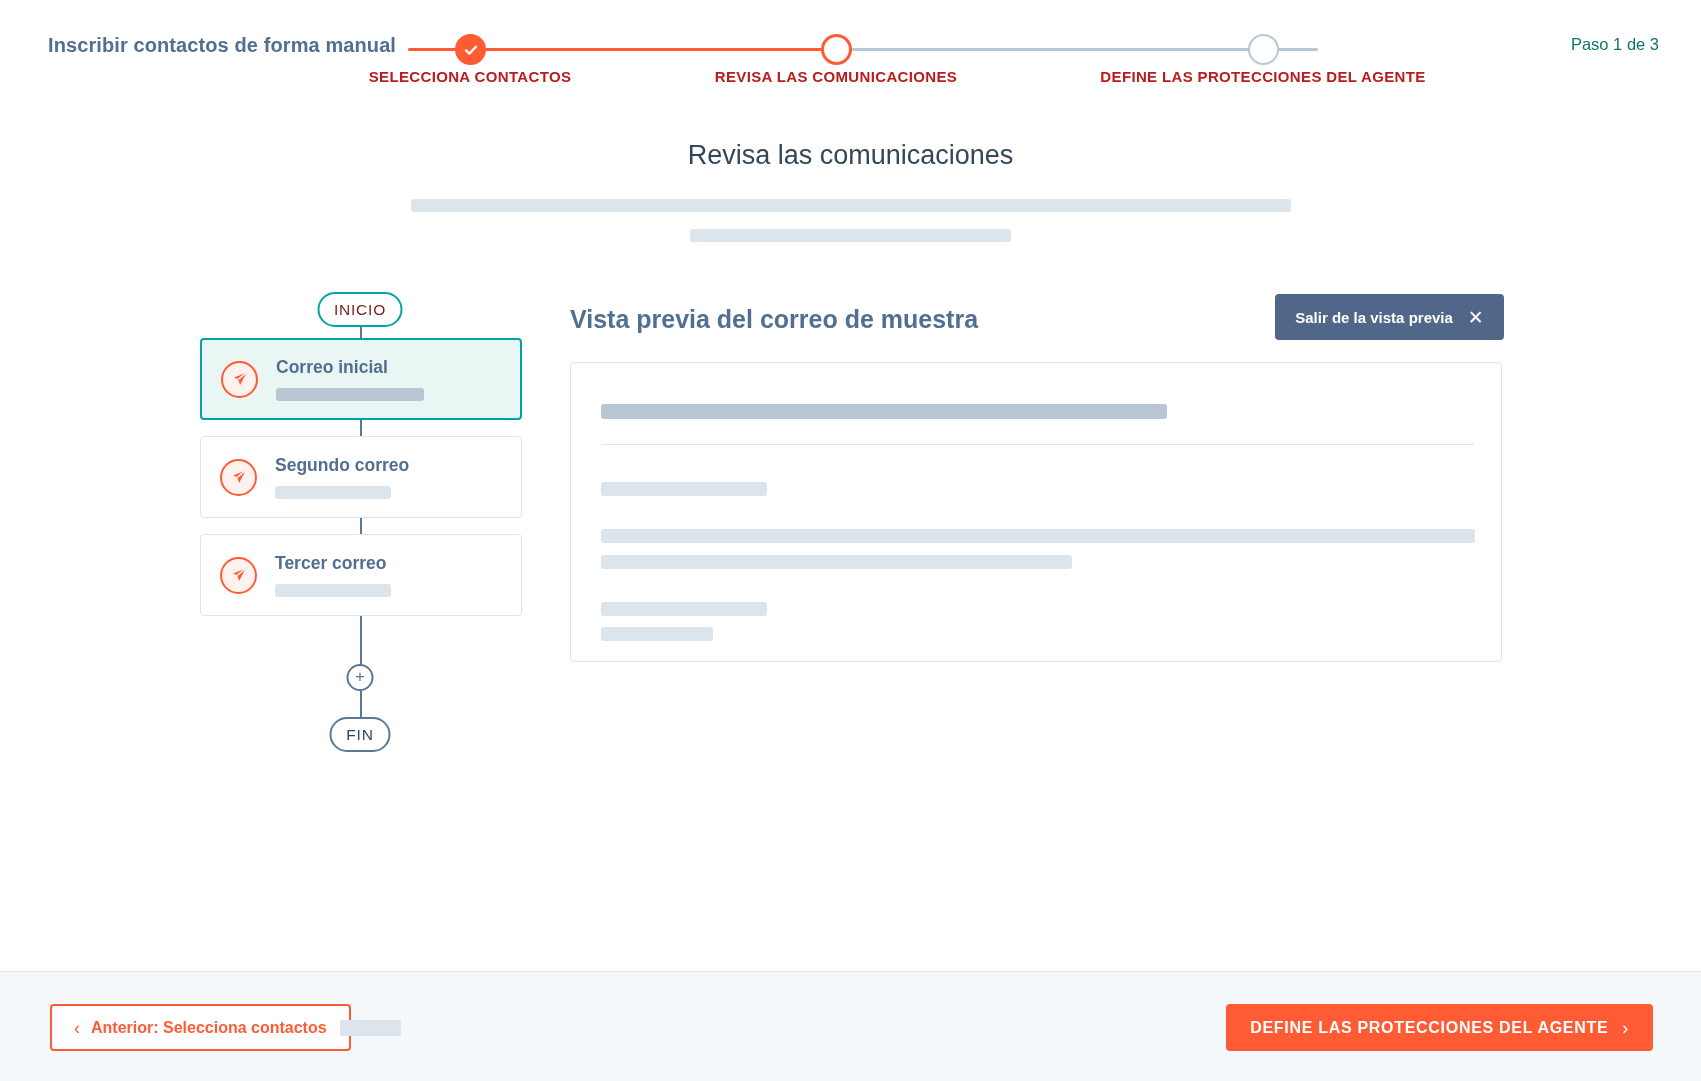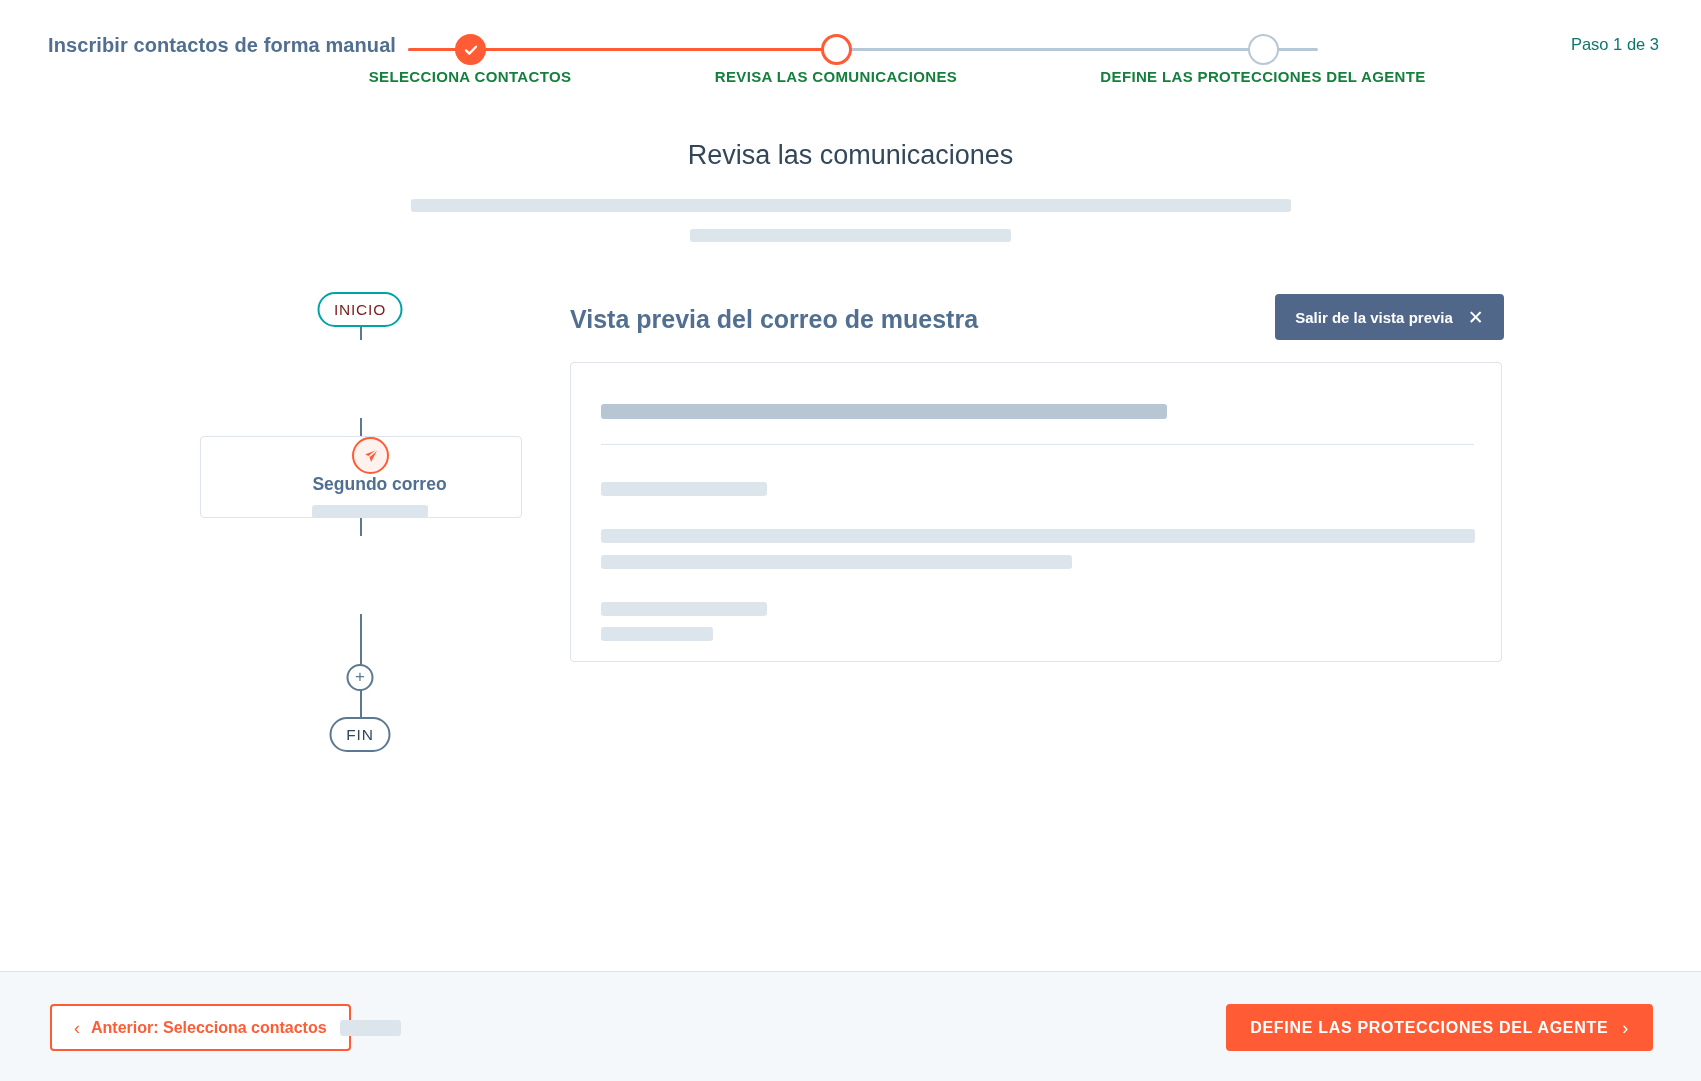--- a/index.html
+++ b/index.html
@@ -90,21 +90,21 @@
   }
   .node-future {
     left: 840px;
     border: 2.5px solid #b6c7d6;
   }
   .step-label {
     position: absolute;
     top: 68px;
     font-size: 15px;
     font-weight: bold;
-    color: #15803d;
+    color: #b91c1c;
     letter-spacing: 0.35px;
     white-space: nowrap;
     text-align: center;
   }
   .step-label.s1 { left: 62px; transform: translateX(-50%); }
   .step-label.s2 { left: 428px; transform: translateX(-50%); }
   .step-label.s3 { left: 855px; transform: translateX(-50%); }
 
   
   .page-heading {
@@ -197,21 +197,21 @@
     border: 1px solid #dfe3eb;
     display: flex;
     align-items: center;
     padding-left: 19px;
   }
   .step-card.selected {
     border: 2px solid #00a4a6;
     background: #eaf6f4;
   }
   .step-card.c1 { top: 46px; }
-  .step-card.c2 { top: 144px; flex-direction: column; }
+  .step-card.c2 { top: 144px; }
   .step-card.c3 { top: 242px; }
   .send-icon {
     width: 37px; height: 37px;
     border-radius: 50%;
     border: 2px solid #ff5c35;
     background: #fdf2ee;
     display: flex;
     align-items: center;
     justify-content: center;
     flex: 0 0 auto;
@@ -389,34 +389,58 @@
   <div class="flow-line" style="top:33px;height:15px;"></div>
   <div class="flow-line" style="top:126px;height:20px;"></div>
   <div class="flow-line" style="top:224px;height:20px;"></div>
   <div class="flow-line" style="top:322px;height:52px;"></div>
   <div class="flow-line" style="top:397px;height:30px;"></div>
 
   <div class="pill pill-inicio">
     <span>INICIO</span>
   </div>
 
+  <div class="step-card selected c1">
+    <span class="send-icon">
+      <svg width="20" height="20" viewBox="0 0 20 20">
+        <path d="M16.6 3.4 L4.1 8.6 L8.2 10.3 L10.1 15.9 Z" fill="#ff5c35"></path>
+        <path d="M16.6 3.4 L8.3 10.4" fill="none" stroke="#fdf2ee" stroke-width="1.5"></path>
+      </svg>
+    </span>
+    <div class="step-card-body">
+      <div class="step-card-title">Correo inicial</div>
+      <div class="skel-dark step-card-skel" style="width:148px;"></div>
+    </div>
+  </div>
 
   <div class="step-card c2">
     <span class="send-icon">
       <svg width="20" height="20" viewBox="0 0 20 20">
         <path d="M16.6 3.4 L4.1 8.6 L8.2 10.3 L10.1 15.9 Z" fill="#ff5c35"></path>
         <path d="M16.6 3.4 L8.3 10.4" fill="none" stroke="#fdf2ee" stroke-width="1.5"></path>
       </svg>
     </span>
     <div class="step-card-body">
       <div class="step-card-title">Segundo correo</div>
       <div class="skel step-card-skel" style="width:116px;"></div>
     </div>
   </div>
 
+  <div class="step-card c3">
+    <span class="send-icon">
+      <svg width="20" height="20" viewBox="0 0 20 20">
+        <path d="M16.6 3.4 L4.1 8.6 L8.2 10.3 L10.1 15.9 Z" fill="#ff5c35"></path>
+        <path d="M16.6 3.4 L8.3 10.4" fill="none" stroke="#fdf2ee" stroke-width="1.5"></path>
+      </svg>
+    </span>
+    <div class="step-card-body">
+      <div class="step-card-title">Tercer correo</div>
+      <div class="skel step-card-skel" style="width:116px;"></div>
+    </div>
+  </div>
 
   <div class="plus-node">
     <span>+</span>
   </div>
 
   <div class="pill pill-fin">
     <span>FIN</span>
   </div>
 </div>
 

